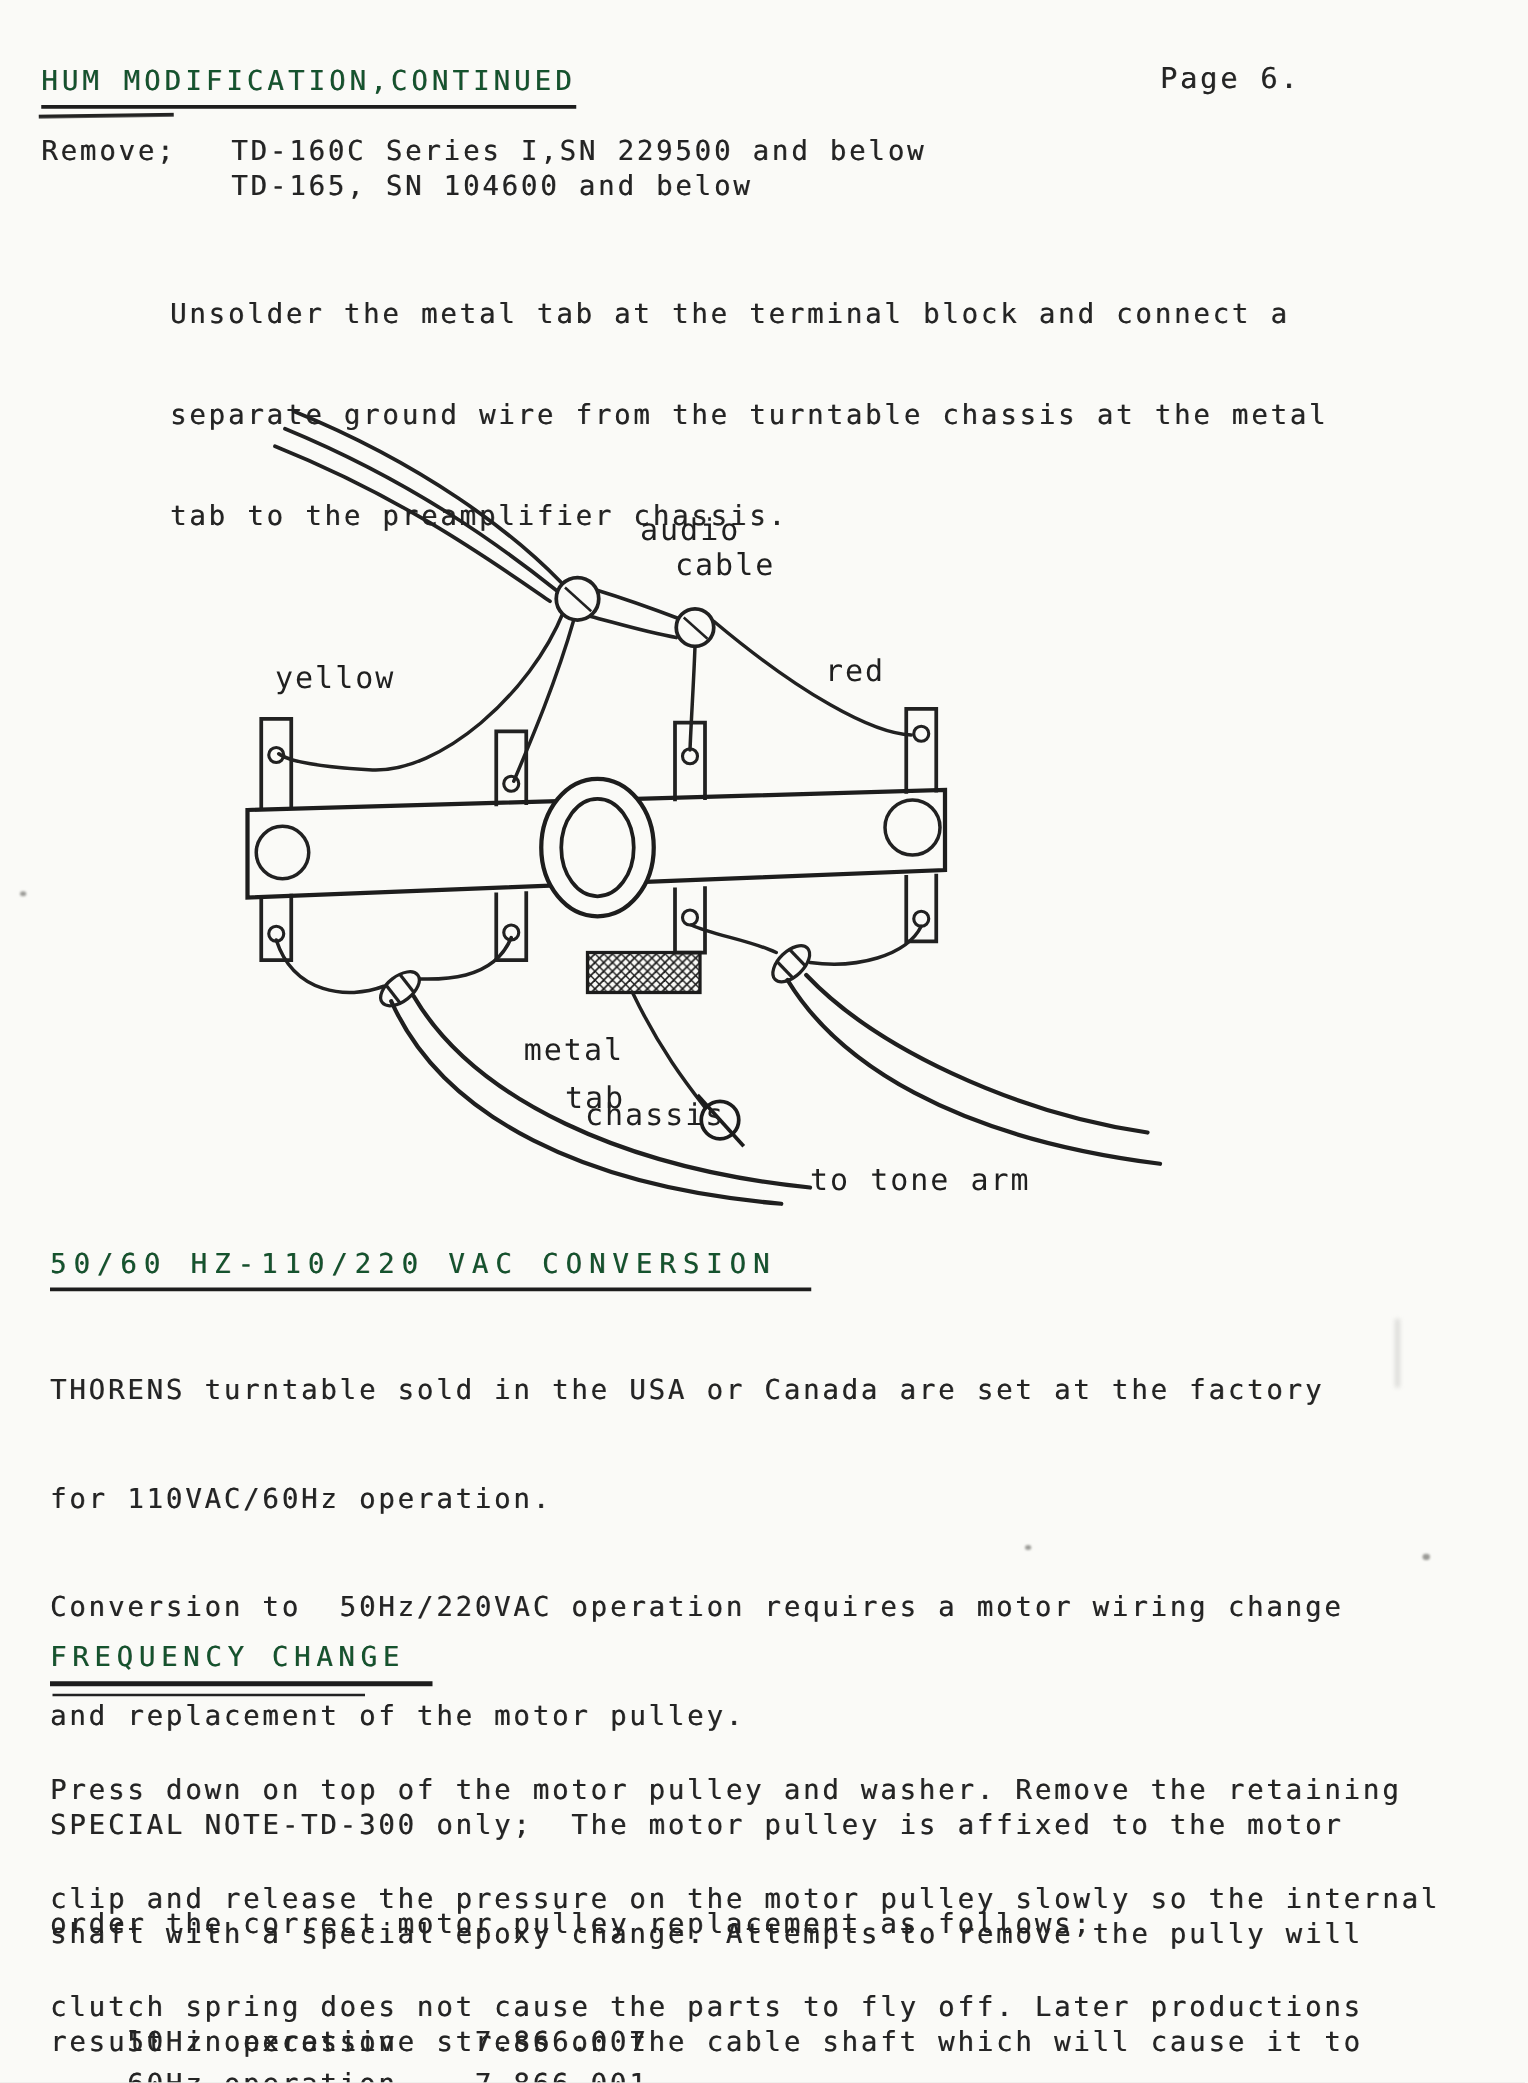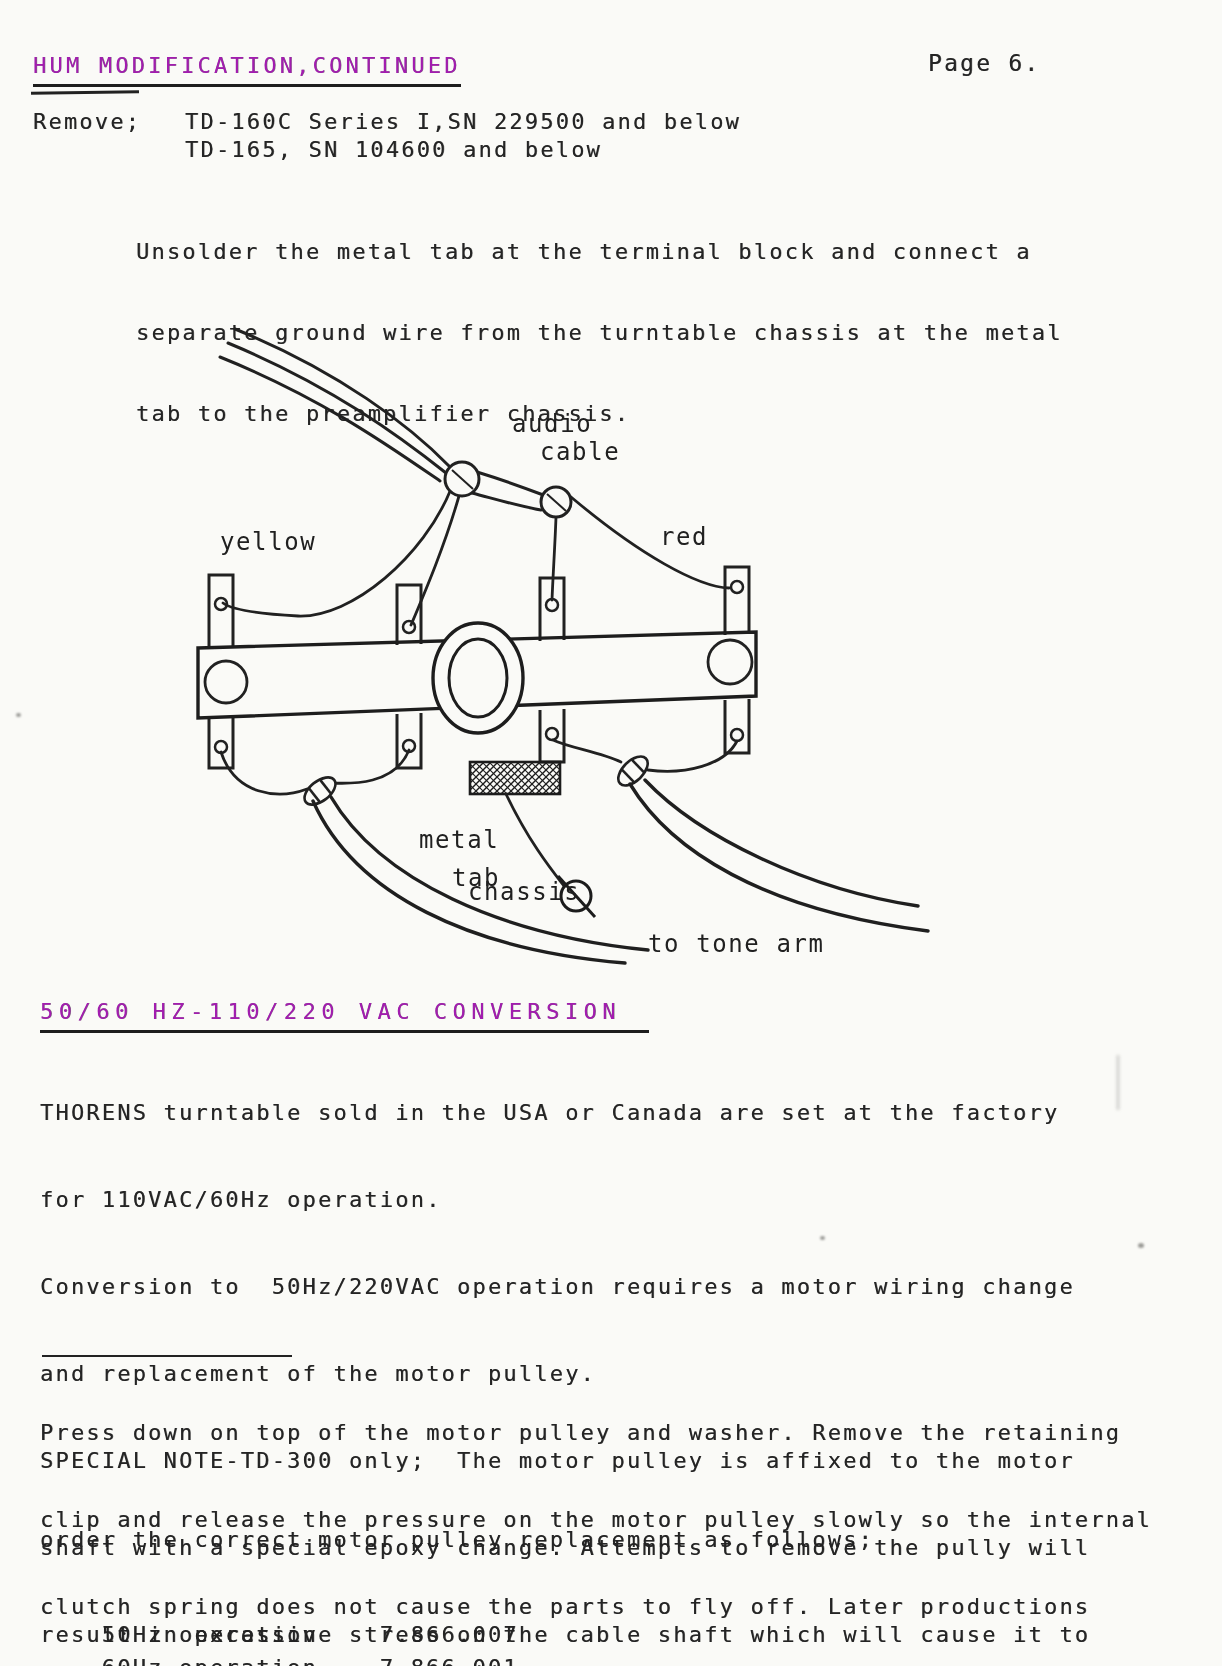--- a/index.html
+++ b/index.html
@@ -9,21 +9,21 @@
     font-family:"DejaVu Sans Mono","Liberation Mono",monospace;
     color:#222;
   }
   .txt{
     position:absolute;white-space:pre;
     font-size:22px;line-height:27px;letter-spacing:2.2px;
     color:#242424;filter:blur(0.4px);
     text-shadow:0.4px 0 0 rgba(20,20,20,.55);
   }
   .heading{
-    font-size:22px;letter-spacing:5.5px;color:#a21caf;
+    font-size:22px;letter-spacing:5.5px;color:#14532d;
     padding-bottom:5px;border-bottom:3px solid #1d1d1d;
   }
   .heading.tight{letter-spacing:3.2px;}
   .block div{white-space:pre;}
   .scribble{position:absolute;background:#222;filter:blur(0.5px);}
   .smudge{position:absolute;background:#c4c4c1;opacity:.55;filter:blur(1.5px);}
   .speck{position:absolute;background:#9a9a96;border-radius:50%;filter:blur(.8px);}
   svg text{
     font-family:"DejaVu Sans Mono","Liberation Mono",monospace;
     font-size:24px;letter-spacing:1.6px;fill:#202020;
@@ -162,20 +162,21 @@
     <div>for 110VAC/60Hz operation.</div>
     <div>Conversion to  50Hz/220VAC operation requires a motor wiring change</div>
     <div>and replacement of the motor pulley.</div>
     <div>SPECIAL NOTE-TD-300 only;  The motor pulley is affixed to the motor</div>
     <div>shaft with a special epoxy change. Attempts to remove the pully will</div>
     <div>result in excessive stress on the cable shaft which will cause it to</div>
     
     
   </div>
 
+  <div class="txt heading" style="left:40px;top:1313px;letter-spacing:4.5px;padding-right:22px;border-bottom-width:4px;">FREQUENCY CHANGE</div>
   <div class="scribble" style="left:42px;top:1355px;width:250px;height:2px;"></div>
 
   <div class="txt block" style="left:40px;top:1360px;line-height:29px;">
     <div>Press down on top of the motor pulley and washer. Remove the retaining</div>
     <div>clip and release the pressure on the motor pulley slowly so the internal</div>
     <div>clutch spring does not cause the parts to fly off. Later productions</div>
     
     
   </div>
 

